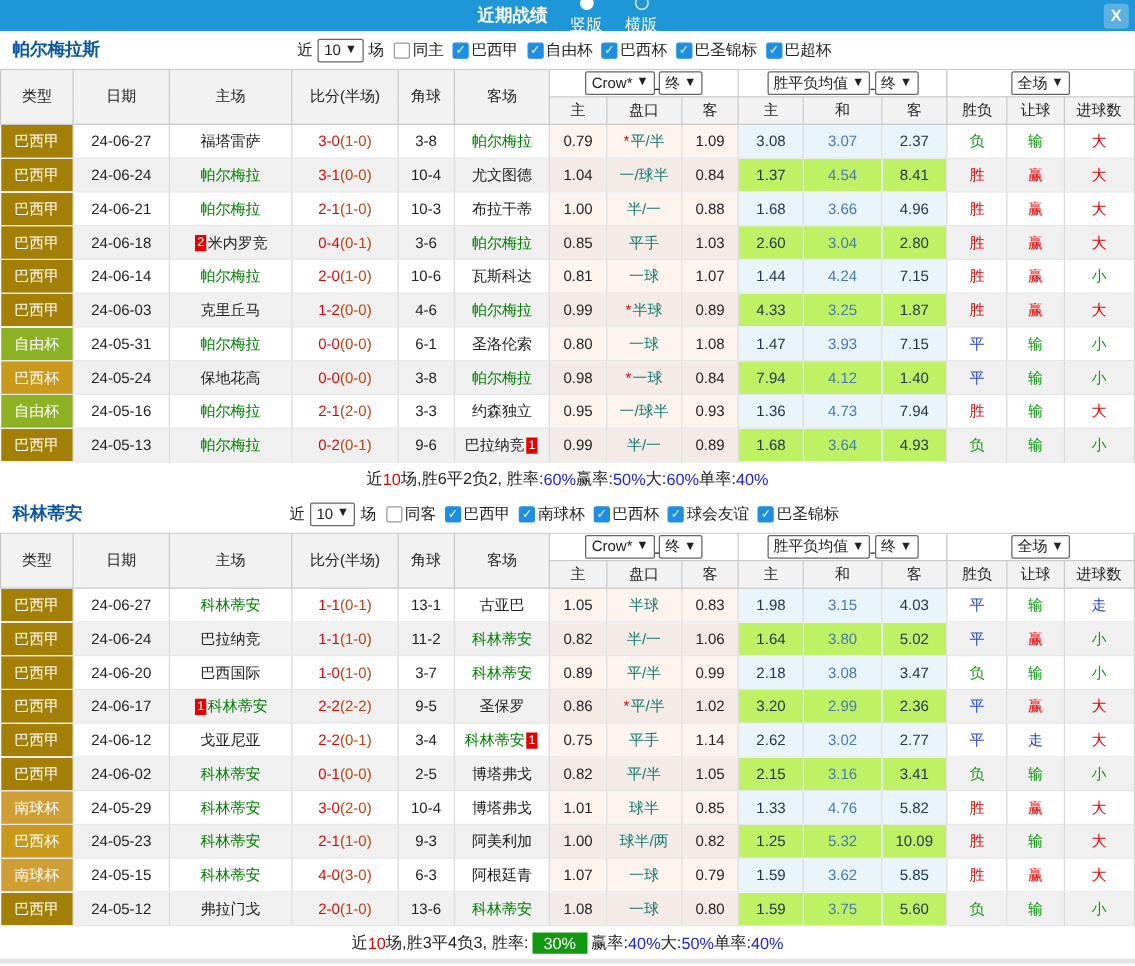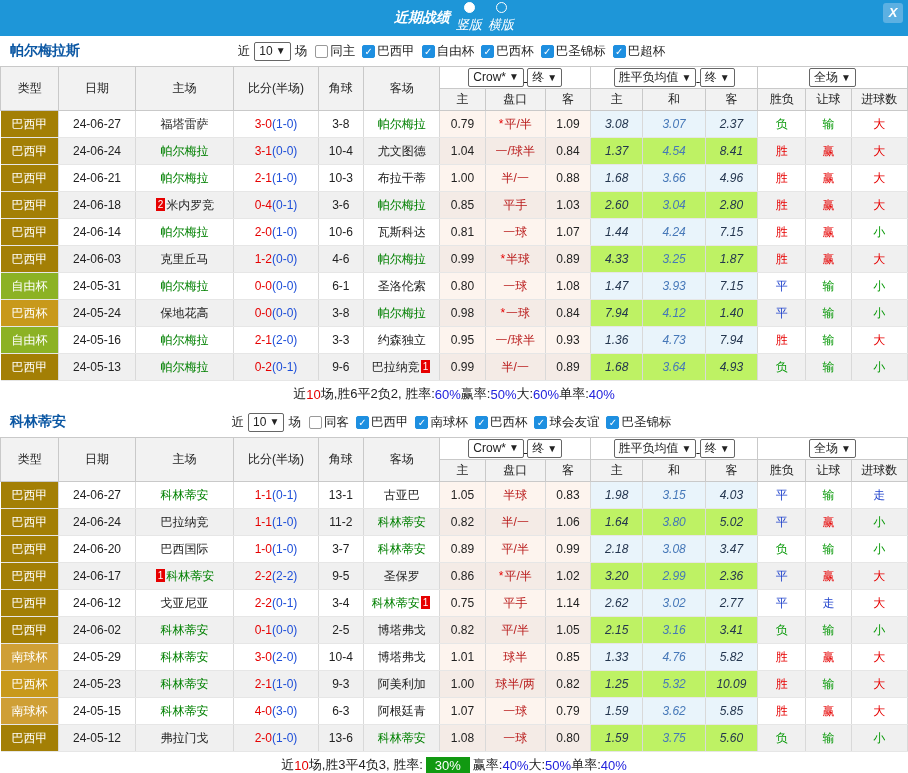--- a/index.html
+++ b/index.html
@@ -1,21 +1,21 @@
 <!DOCTYPE html>
 <html><head>
 <meta charset="utf-8">
 <style>
   * { box-sizing: border-box; }
   html,body { margin:0; padding:0; background:#fff; }
   body { width:908px; font-family:"Liberation Sans","DejaVu Sans",sans-serif; color:#222; }
 
   
-  .titlebar { height:36px; background:#1e96d8; color:#fff; position:relative;
-    display:flex; align-items:center; justify-content:center; gap:6px; font-size:13px;font-style:italic; }
+  .titlebar { height:25px; background:#1e96d8; color:#fff; position:relative;
+    display:flex; align-items:center; justify-content:center; gap:18px; font-size:13px; }
   .win-title { font-weight:bold; font-size:14px; }
   .radio { display:inline-flex; align-items:center; gap:3px; cursor:pointer;flex-direction:column; }
   .rdot { width:11px; height:11px; border:1px solid #fff; border-radius:50%; display:inline-block; background:transparent; }
   .radio.on .rdot { background:#fff; }
   .close-btn { position:absolute; right:5px; top:3px; width:20px; height:20px; background:#5cb0e2;
     border-radius:3px; color:#fff; font-size:13px; font-weight:bold; text-align:center; line-height:20px; cursor:pointer; }
 
   
   .section-header { height:30px; position:relative; display:flex; align-items:center; background:#fff; }
   .team { position:absolute; left:10px; font-weight:bold; font-size:14px; color:#0b57a3; z-index:2; }
@@ -32,27 +32,27 @@
 
   
   table { border-collapse:collapse; table-layout:fixed; width:908px; font-size:12px; }
   thead th { background:#f2f2f2; border:1px solid #c9c9c9; height:22px; font-weight:normal; color:#222; padding:0; }
   thead .sel-th { background:#fff; border-top:1px solid #c9c9c9;text-decoration:underline; }
   tbody td { border-right:1px solid #d9d9d9; border-left:1px solid #d9d9d9; border-bottom:1px solid #e6e6e6;
     text-align:center; height:27px; padding:0; white-space:nowrap; overflow:hidden; }
   tr.alt td { background:#f0f0f0; }
   td.crow { background:#fdf4ee; }
   tr.alt td.crow { background:#f4ebe6; }
-  td.avg { background:#e9f4fb;font-style:italic; }
+  td.avg { background:#e9f4fb; }
   tr.alt td.avg { background:#bef264; }
   td.type { color:#fff; border-left:none; }
   .focal { color:#008000; }
   .score { color:#e60000; }
-  .half { color:#1d4ed8; }
-  .hcp { color:#b91c1c; }
+  .half { color:#c2410c; }
+  .hcp { color:#0f766e; }
   .star { color:#e60000; margin-right:1px; }
   .cside { color:#222; }
   .aside { color:#23354e; }
   .adraw { color:#4678b8; }
   .w-red { color:#e60000; }
   .w-green { color:#0a9a0a; }
   .w-blue { color:#2244cc; }
   .badge { display:inline-block; background:#e60000; color:#fff; font-size:10px; line-height:13px;
     padding:0 2px; margin:0 1px; vertical-align:1px; }
 

